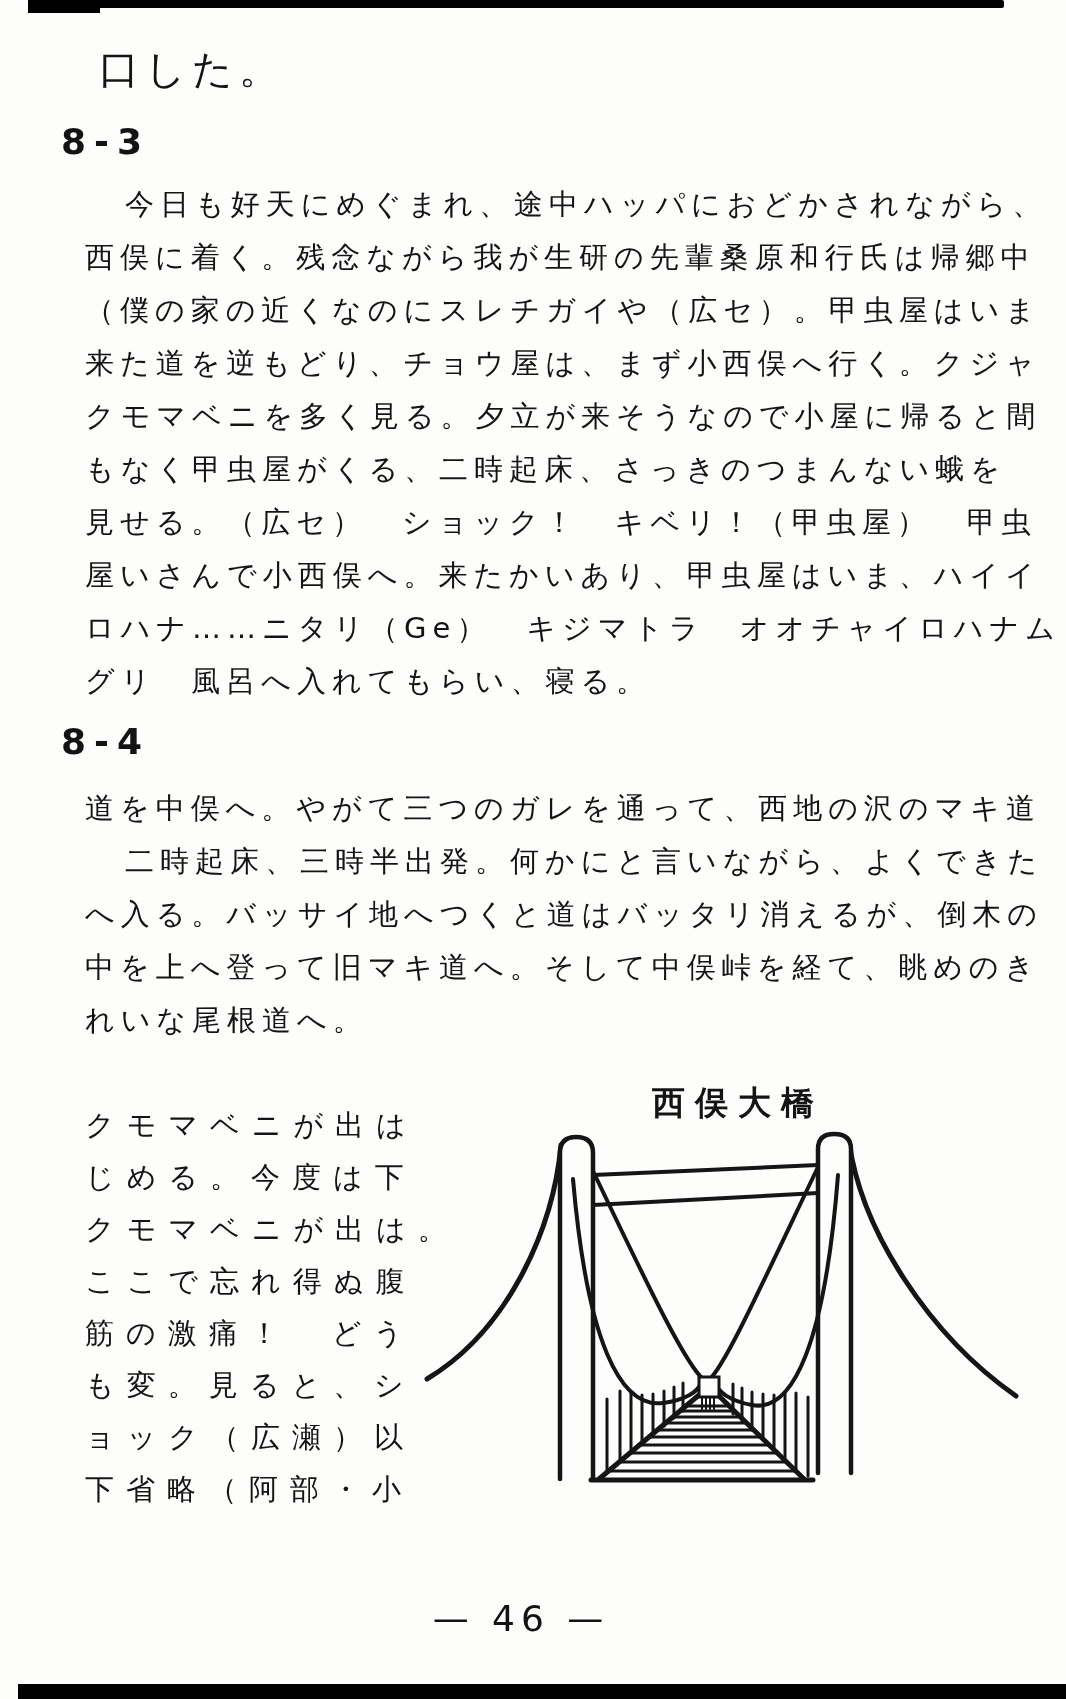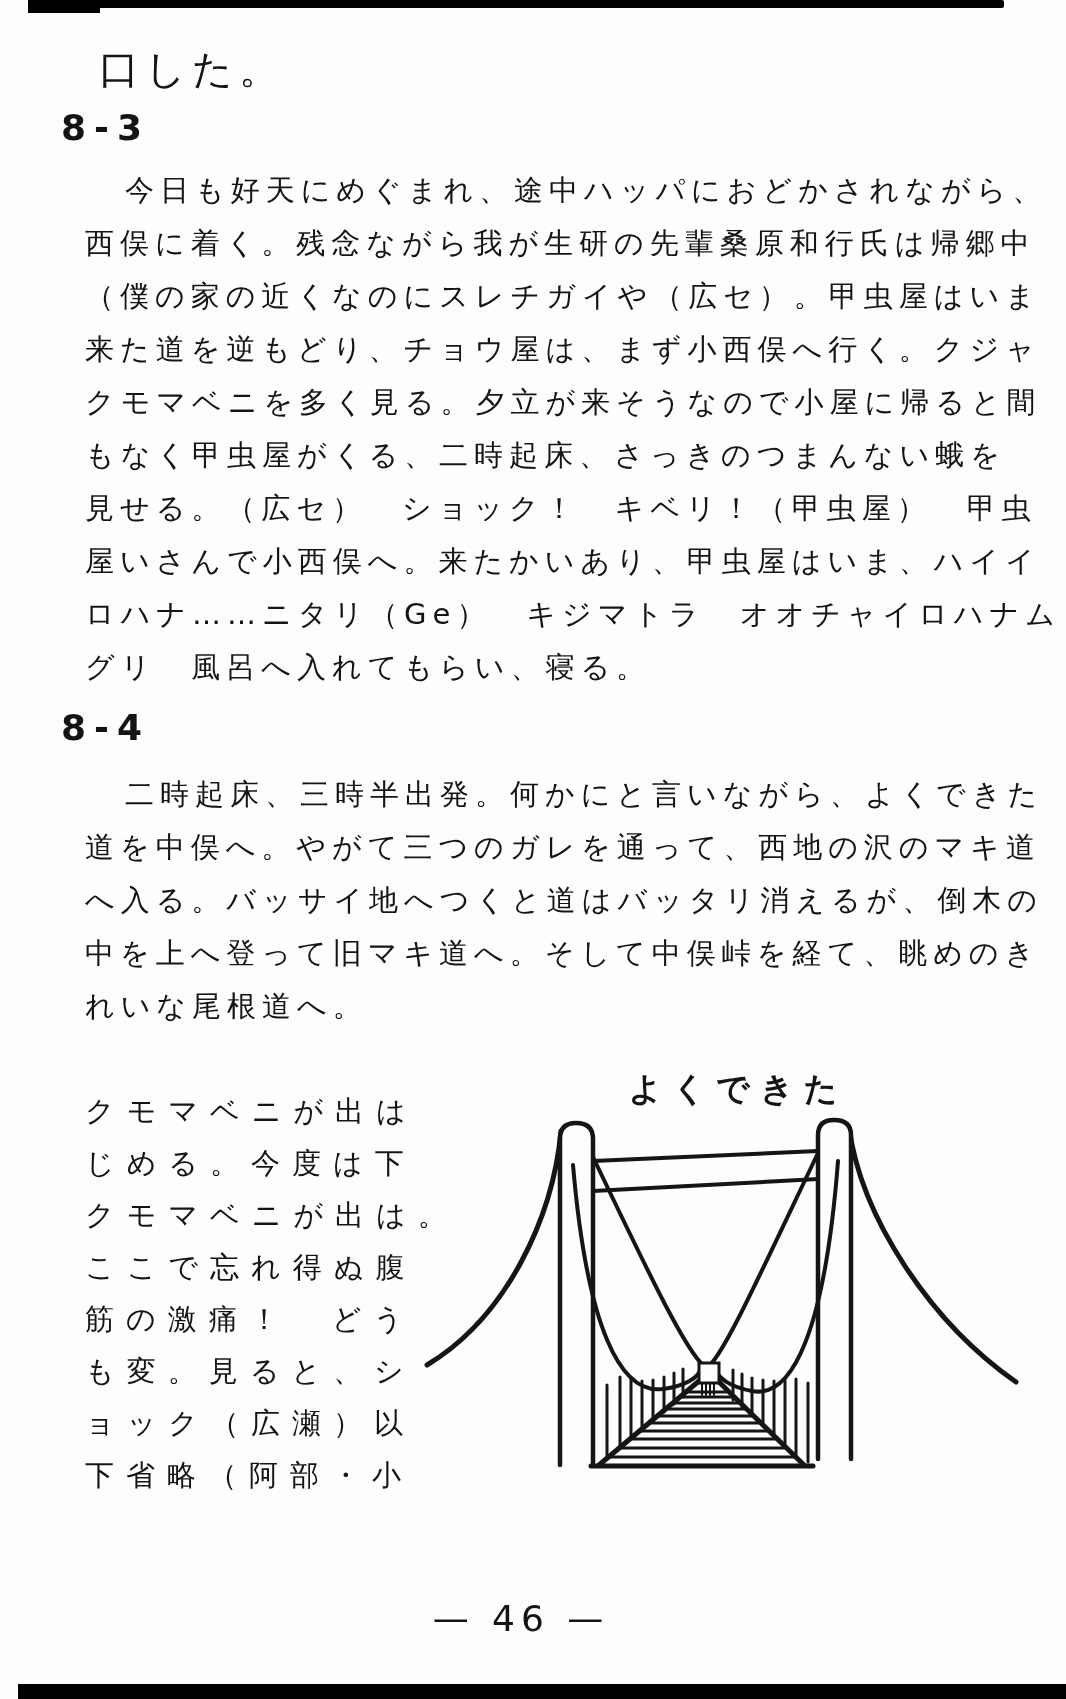--- a/index.html
+++ b/index.html
@@ -21,21 +21,21 @@
   .content { position:absolute; top:46px; left:85px; width:945px; }
   .tline {
     font-size:29px; line-height:53px; letter-spacing:6px; white-space:nowrap;
   }
   .indent { text-indent:40px; }
   .intro { margin-left:14px; font-size:40px; line-height:46px; letter-spacing:6px; }
   .sec-head {
     font-size:36px; line-height:52px; margin-left:-24px;
     font-weight:bold; letter-spacing:8px;
   }
-  .h83 { margin-top:10px; }
+  .h83 { margin-top:24px; }
   .h84 { margin-top:8px; }
   .para83 { margin-top:10px; }
   .para84 { margin-top:14px; }
   .wavy {
     text-decoration:underline wavy; text-decoration-thickness:2px;
     text-underline-offset:7px;
   }
   .bottom-row { display:flex; margin-top:12px; }
   .left-col { width:330px; padding-top:40px; }
   .left-col .tline { font-size:29px; line-height:52px; letter-spacing:12px; }
@@ -70,42 +70,42 @@
     <div class="tline">もなく甲虫屋がくる、二時起床、さっきのつまんない蛾を</div>
     <div class="tline">見せる。（広セ）　ショック！　キベリ！（甲虫屋）　甲虫</div>
     <div class="tline">屋いさんで小西俣へ。来たかいあり、甲虫屋はいま、ハイイ</div>
     <div class="tline">ロハナ……ニタリ（Ge）　キジマトラ　オオチャイロハナム</div>
     <div class="tline">グリ　風呂へ入れてもらい、寝る。</div>
   </div>
 
   <div class="sec-head h84">8-4</div>
 
   <div class="para84">
+    <div class="tline">道を中俣へ。やがて三つのガレを通って、西地の沢のマキ道</div>
     <div class="tline indent">二時起床、三時半出発。何かにと言いながら、よくできた</div>
-    <div class="tline">道を中俣へ。やがて三つのガレを通って、西地の沢のマキ道</div>
     <div class="tline">へ入る。バッサイ地へつくと道はバッタリ消えるが、倒木の</div>
     <div class="tline">中を上へ登って旧マキ道へ。そして中俣峠を経て、眺めのき</div>
     <div class="tline">れいな尾根道へ。</div>
   </div>
 
   <div class="bottom-row">
 
     <div class="left-col">
       <div class="tline">クモマベニが出は</div>
       <div class="tline">じめる。今度は下</div>
       <div class="tline">クモマベニが出は。</div>
       <div class="tline">ここで忘れ得ぬ腹</div>
       <div class="tline">筋の激痛！　どう</div>
       <div class="tline">も変。見ると、シ</div>
       <div class="tline">ョック（広瀬）以</div>
       <div class="tline">下省略（阿部・小</div>
     </div>
 
     <div class="figure">
-      <div class="fig-caption">よくできた</div>
+      <div class="fig-caption">西俣大橋</div>
 
       <svg class="bridge" width="610" height="360" viewBox="0 0 610 360" fill="none" stroke="#151515" stroke-linecap="round">
 
         <g stroke-width="5">
           <path d="M146,14 C138,100 92,200 12,248"></path>
           <path d="M434,10 C446,100 515,205 601,265"></path>
         </g>
 
         <g stroke-width="4.5" fill="#fdfdfc">
           <path d="M145,348 L145,22 Q145,6 161,6 Q178,6 178,22 L178,348"></path>

